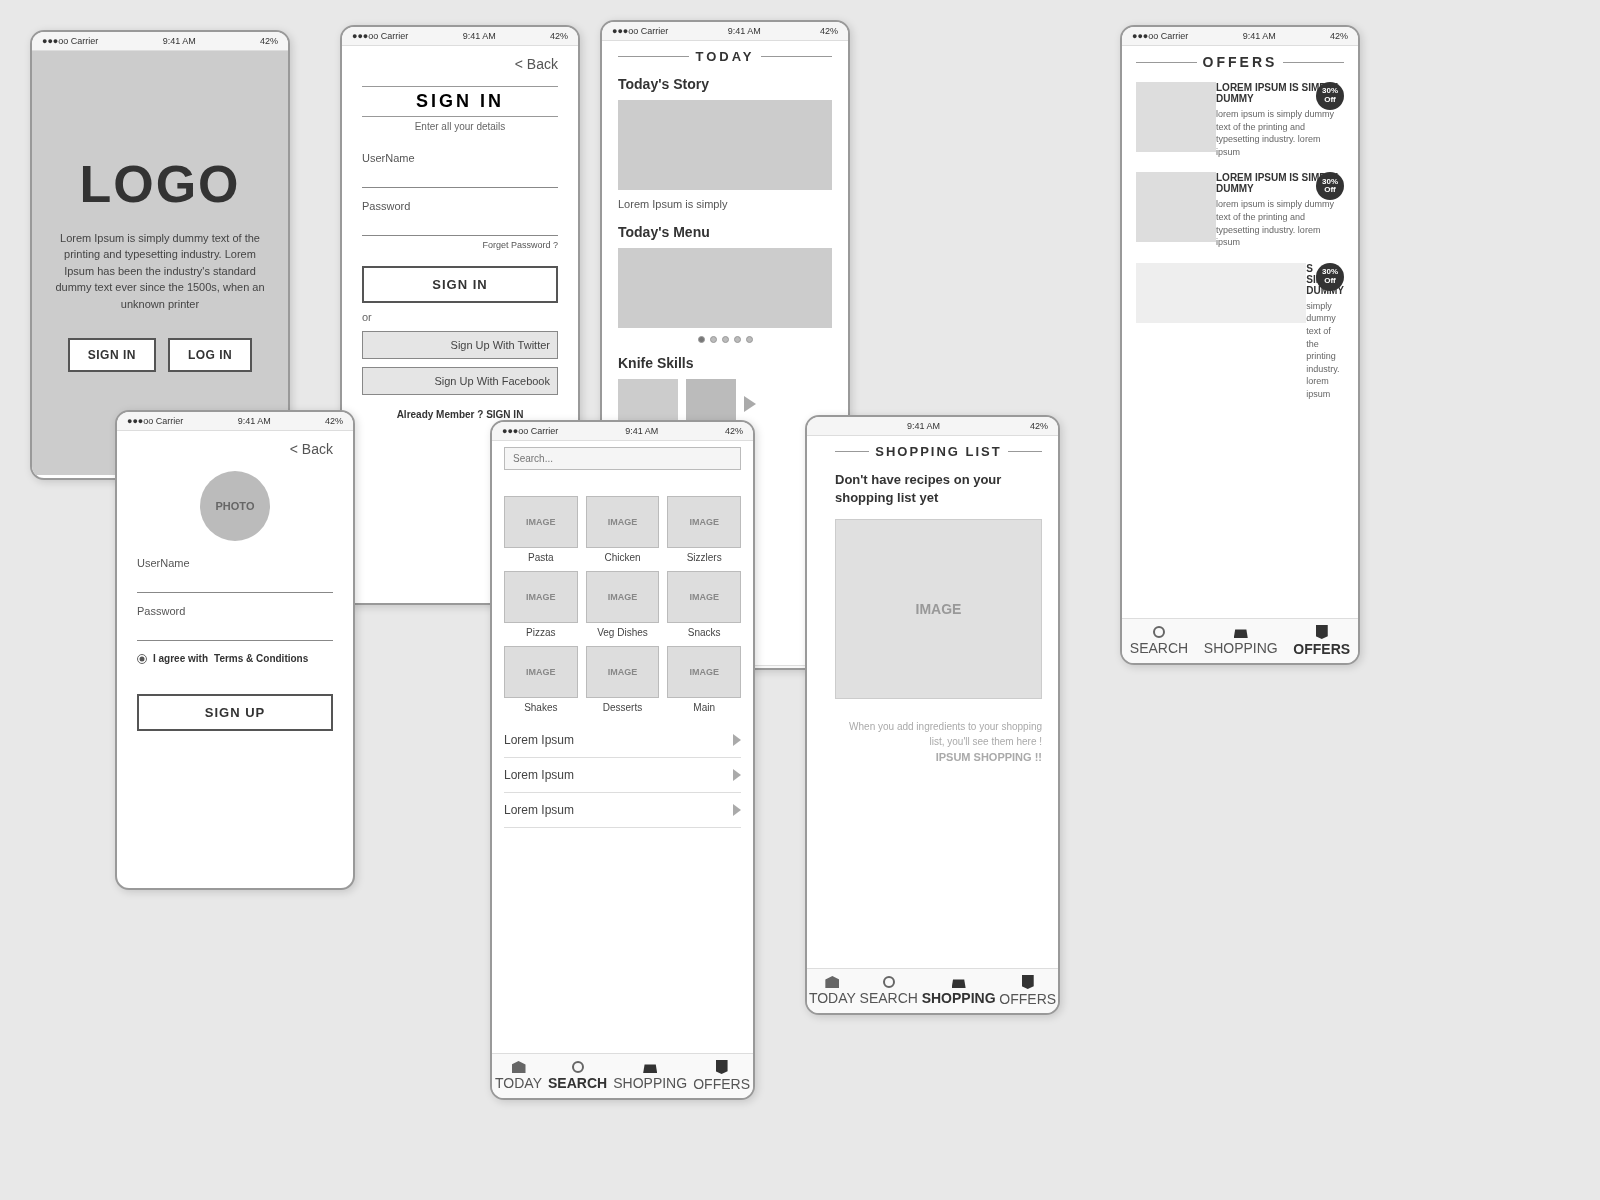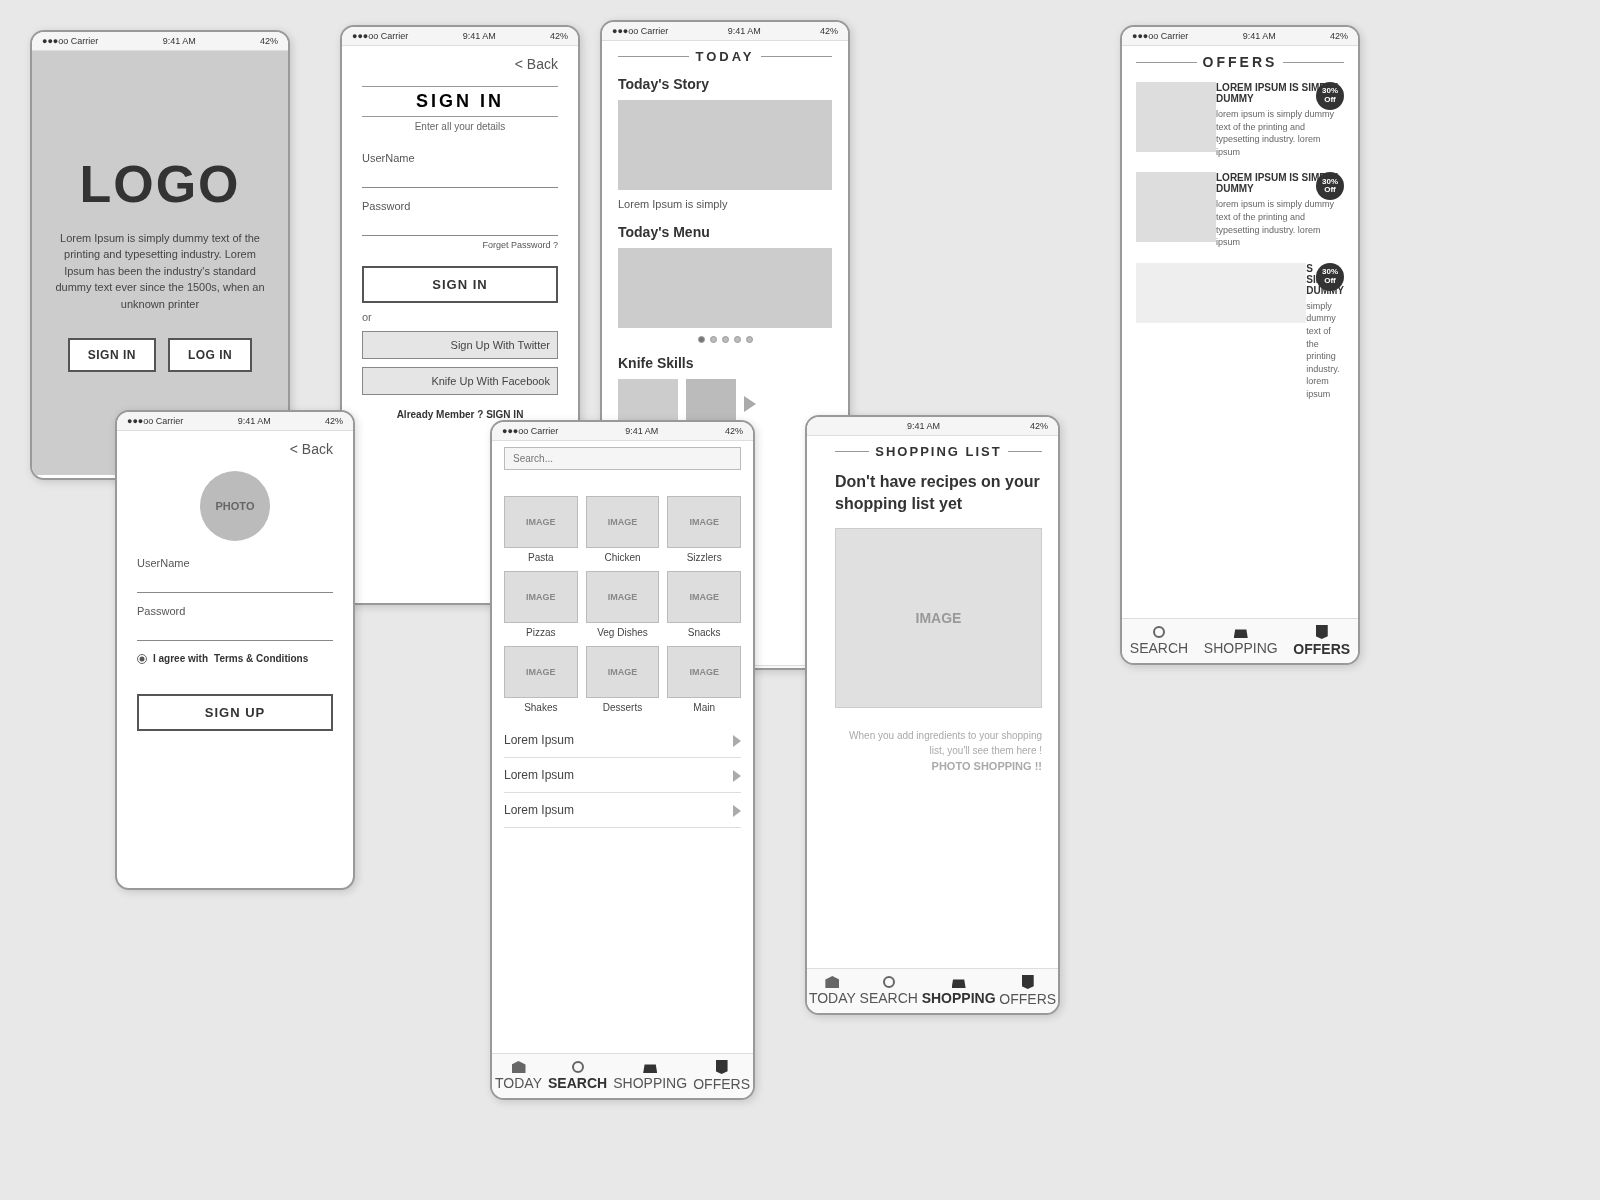--- a/index.html
+++ b/index.html
@@ -355,21 +355,21 @@
       color: #888;
       font-weight: 700;
     }
     .cat-label {
       font-size: 10px;
       color: #444;
       text-align: center;
     }
     .menu-row {
       display: flex;
-      align-items: flex-end;
+      align-items: center;
       justify-content: space-between;
       padding: 10px 0;
       border-bottom: 1px solid #ddd;
       font-size: 12px;
       color: #444;
     }
     .menu-arrow {
       width: 0; height: 0;
       border-top: 6px solid transparent;
       border-bottom: 6px solid transparent;
@@ -436,21 +436,21 @@
       margin-bottom: 12px;
     }
     .shopping-line { flex: 1; height: 1px; background: #999; }
     .shopping-title {
       font-size: 13px;
       font-weight: 700;
       letter-spacing: 2px;
       color: #333;
     }
     .no-recipes {
-      font-size: 16px;
+      font-size: 13px;
       font-weight: 700;
       color: #333;
       text-align: left;
       line-height: 1.4;
       margin-bottom: 12px;
     }
     .large-image-placeholder {
       background: #e0e0e0;
       border: 1px solid #ccc;
       width: 100%;
@@ -604,21 +604,21 @@
     <div class="screen-title">SIGN IN</div>
     <div class="screen-subtitle">Enter all your details</div>
     <div class="field-label">UserName</div>
     <input class="field-line" type="text" style="">
     <div class="field-label">Password</div>
     <input class="field-line" type="password" style="">
     <span class="forget-link">Forget Password ?</span>
     <button class="btn-main">SIGN IN</button>
     <div class="or-divider">or</div>
     <button class="btn-social">Sign Up With Twitter</button>
-    <button class="btn-social">Knife Up With Facebook</button>
+    <button class="btn-social">Sign Up With Facebook</button>
     <div class="already-member">
       <span>Already Member ?</span>&nbsp;<span style="font-weight:700;cursor:pointer;">SIGN IN</span>
     </div>
   </div>
 </div>
 
 <div class="phone phone-3">
   <div class="status-bar">
     <span>●●●oo Carrier</span>
     <span>9:41 AM</span>
@@ -769,21 +769,21 @@
       <div class="shopping-line"></div>
       <div class="shopping-title">SHOPPING LIST</div>
       <div class="shopping-line"></div>
     </div>
     <div class="no-recipes">Don't have recipes on your shopping list yet</div>
     <div class="large-image-placeholder">
       <div class="large-img-label">IMAGE</div>
     </div>
     <div class="shopping-desc">
       <span>When you add ingredients to your shopping list, you'll see them here !</span>
-      <strong>PHOTO SHOPPING !!</strong>
+      <strong>IPSUM SHOPPING !!</strong>
     </div>
   </div>
   <div class="bottom-nav" style="position:absolute;bottom:0;left:0;right:0;">
     <div class="nav-item">
       <div class="nav-icon"></div>
       <span>TODAY</span>
     </div>
     <div class="nav-item">
       <div class="nav-icon-search"></div>
       <span>SEARCH</span>

